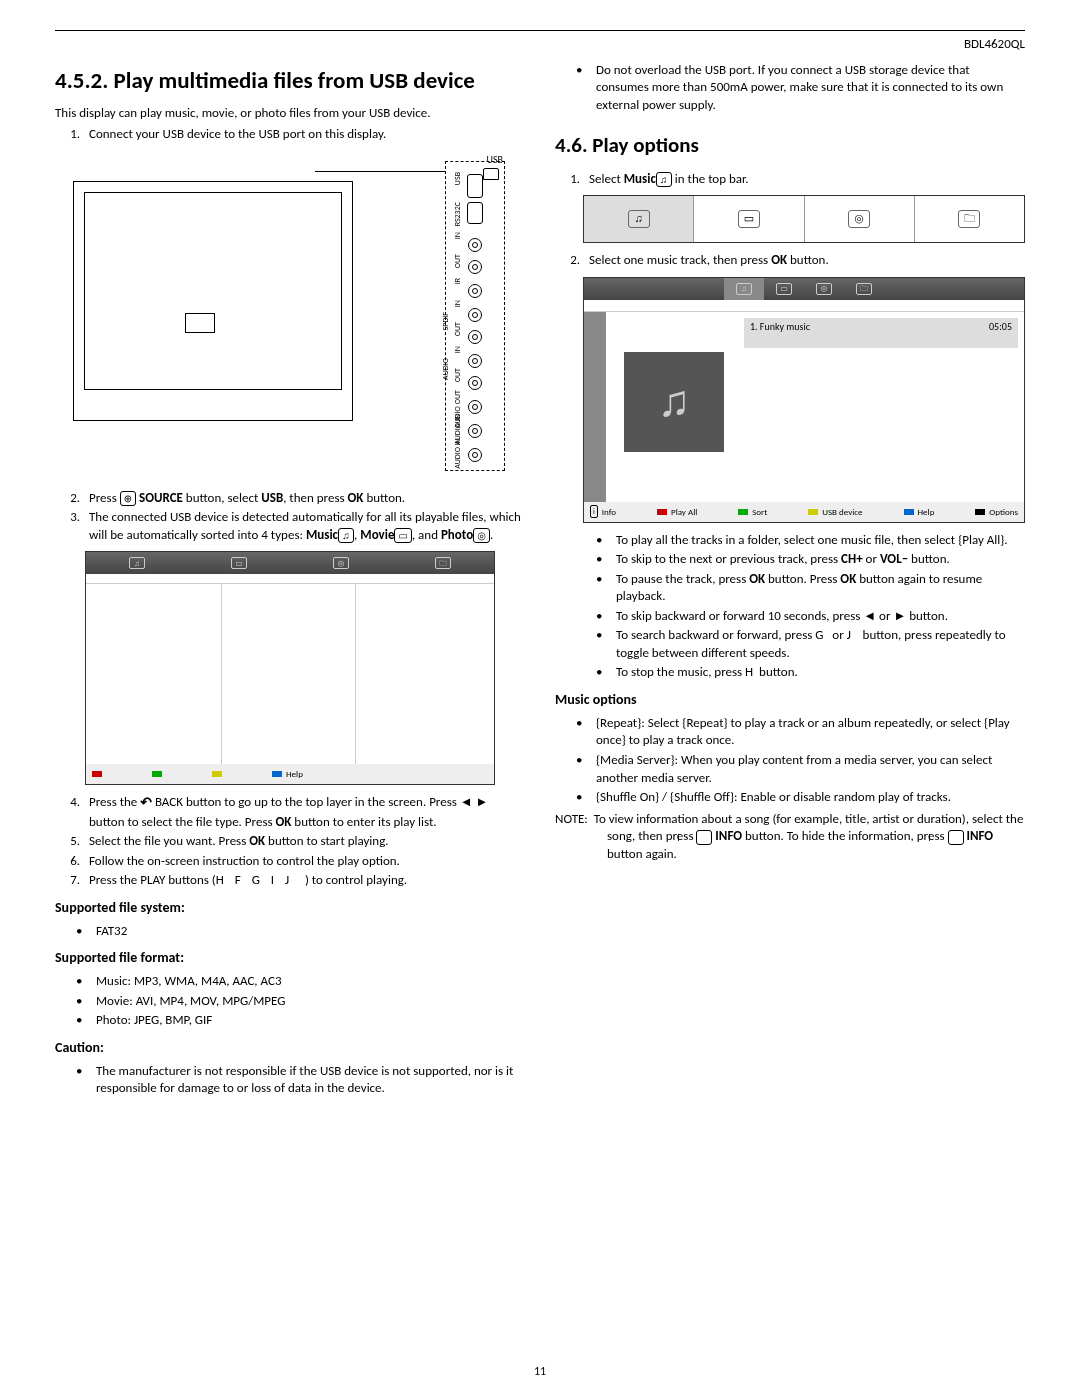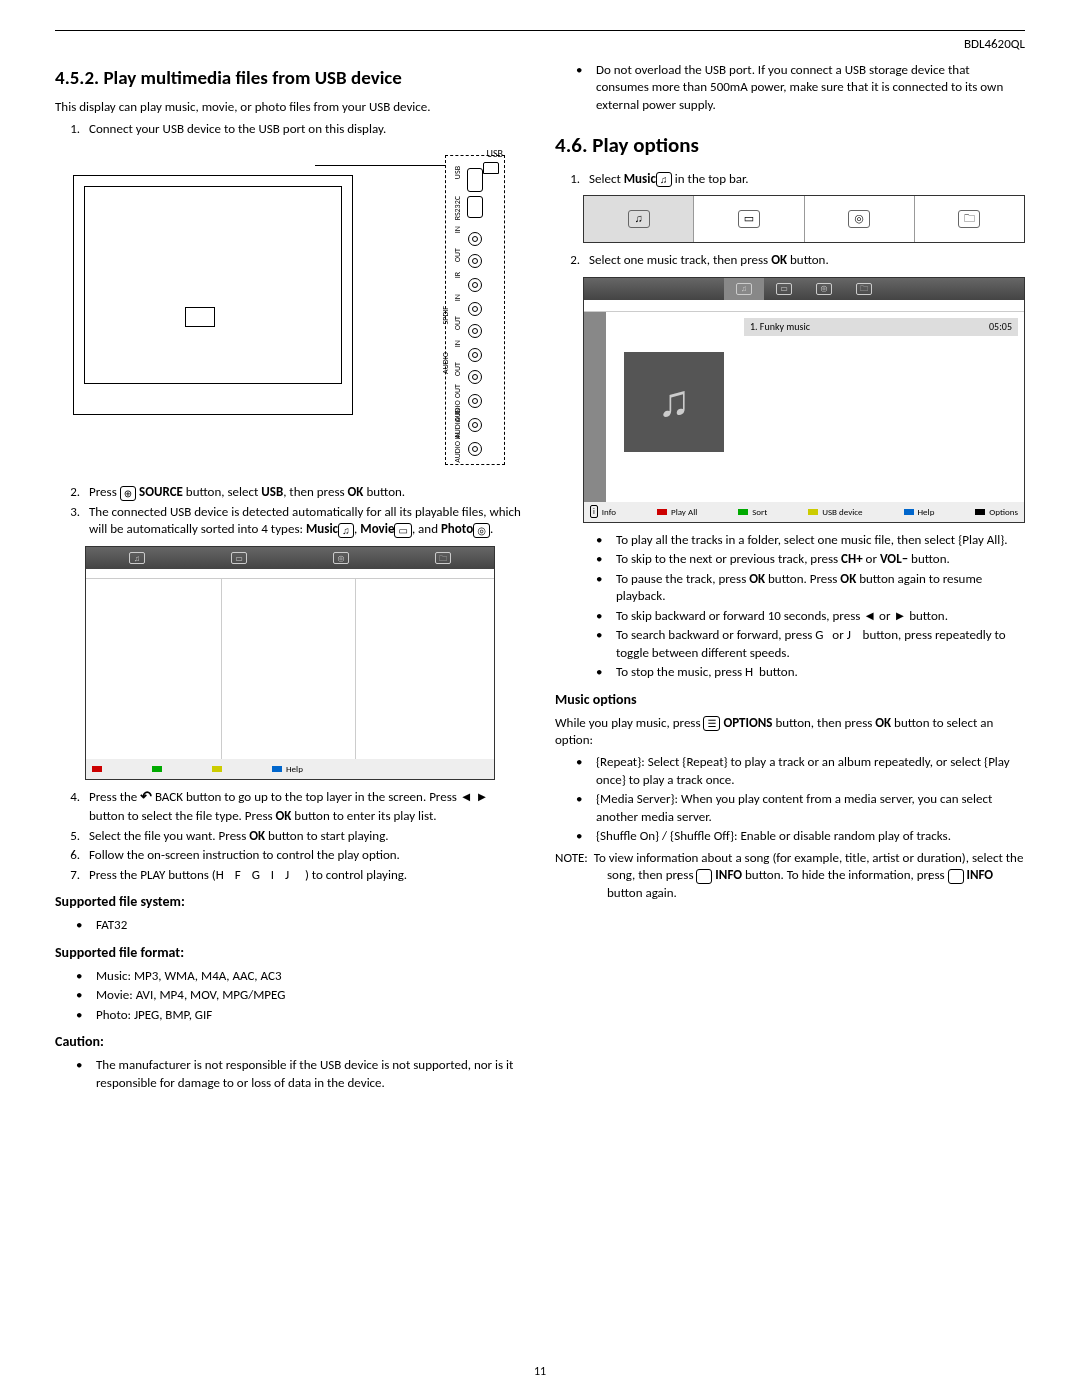--- a/index.html
+++ b/index.html
@@ -11,21 +11,21 @@
     background: #fff;
     width: 1080px;
     height: 1397px;
     position: relative;
     padding: 30px 55px 40px 55px;
   }
   .hr-top { border-top: 1px solid #000; margin-bottom: 4px; }
   .model { text-align: right; font-size: 13px; margin-bottom: 6px; }
   .columns { display: flex; gap: 30px; }
   .col { width: 470px; }
-  h2.sec { font-size: 19px; font-weight: bold; margin: 6px 0 8px 0; }
+  h2.sec { font-size: 23px; font-weight: bold; margin: 6px 0 8px 0; }
   h1.big { font-size: 21px; font-weight: bold; margin: 8px 0 10px 0; }
   h3.sub { font-size: 14px; font-weight: bold; margin: 10px 0 4px 0; }
   p { margin: 2px 0 4px 0; }
   ol { list-style: decimal; padding-left: 28px; margin: 4px 0; }
   ol > li { padding-left: 6px; margin: 2px 0; }
   ul.bul { list-style: none; padding-left: 28px; margin: 2px 7px; }
   ul.bul > li { position: relative; margin: 2px 0; padding-left: 6px;}
   ul.bul > li::before { content: "•"; position: absolute; left: -14px; }
   .b { font-weight: bold; }
   .icon-inline {
@@ -72,21 +72,21 @@
   .browser-top .mini{ flex:1; display:flex;align-items:center;justify-content:center;}
   .browser-top .mini .ic{border:1px solid #ccc;width:16px;height:12px;border-radius:2px;font-size:8px;color:#ccc;display:flex;align-items:center;justify-content:center;}
   .browser-body { height:180px; position:relative; background:#fff;}
   .browser-body .vline{position:absolute;top:0;bottom:0;width:1px;background:#ccc;}
   .browser-foot { height:20px; background:#eee; display:flex; align-items:center; font-size:9px; padding:0 6px; gap:50px;}
   .foot-item{display:flex;align-items:center;gap:4px;}
   .sq{width:10px;height:6px;}
   .sq.red{background:#c00;} .sq.grn{background:#0a0;} .sq.yel{background:#cc0;} .sq.blu{background:#06c;} .sq.blk{background:#000;}
   .playlist-fig .browser-body{height:190px;}
   .thumb{position:absolute;left:40px;top:40px;width:100px;height:100px;background:#555;display:flex;align-items:center;justify-content:center;color:#ccc;font-size:44px;}
-  .track-row{position:absolute;left:160px;top:6px;right:6px;height:18px;background:#ddd;font-size:10px;padding:2px 6px;display:flex;justify-content:space-between;}
+  .track-row{position:absolute;left:160px;top:6px;right:6px;height:30px;background:#ddd;font-size:10px;padding:2px 6px;display:flex;justify-content:space-between;}
   .pagefoot{position:absolute;bottom:18px;left:0;right:0;text-align:center;font-size:12px;}
   .hanging { padding-left:52px; text-indent:-52px; margin:4px 0;}
   .arrow-back{display:inline-block;vertical-align:middle;font-size:14px;font-weight:bold;}
 </style>
 </head>
 <body>
 
 <div class="hr-top"></div>
 <div class="model">BDL4620QL</div>
 
@@ -339,23 +339,20 @@
       <li>To skip backward or forward 10 seconds, press ◄ or ► button.</li>
       <li>
         <span>To search backward or forward, press </span><span>G</span>&nbsp;&nbsp;<span> or </span><span>J</span>&nbsp;&nbsp;&nbsp;<span> button, press repeatedly to toggle between different speeds.</span>
       </li>
       <li>
         <span>To stop the music, press </span><span>H</span>&nbsp;<span> button.</span>
       </li>
     </ul>
 
     <h3 class="sub">Music options</h3>
-    <p>
-      <span>While you play music, press </span><span class="icon-inline">☰</span><span class="b"> OPTIONS</span><span> button, then press </span><span class="b">OK</span><span> button to select an option:</span>
-    </p>
     <ul class="bul">
       <li>
         <span>{</span><span>Repeat</span><span>}: Select {</span><span>Repeat</span><span>} to play a track or an album repeatedly, or select {</span><span>Play once</span><span>} to play a track once.</span>
       </li>
       <li>
         <span>{</span><span>Media Server</span><span>}: When you play content from a media server, you can select another media server.</span>
       </li>
       <li>
         <span>{</span><span>Shuffle On</span><span>} / {</span><span>Shuffle Off</span><span>}: Enable or disable random play of tracks.</span>
       </li>

